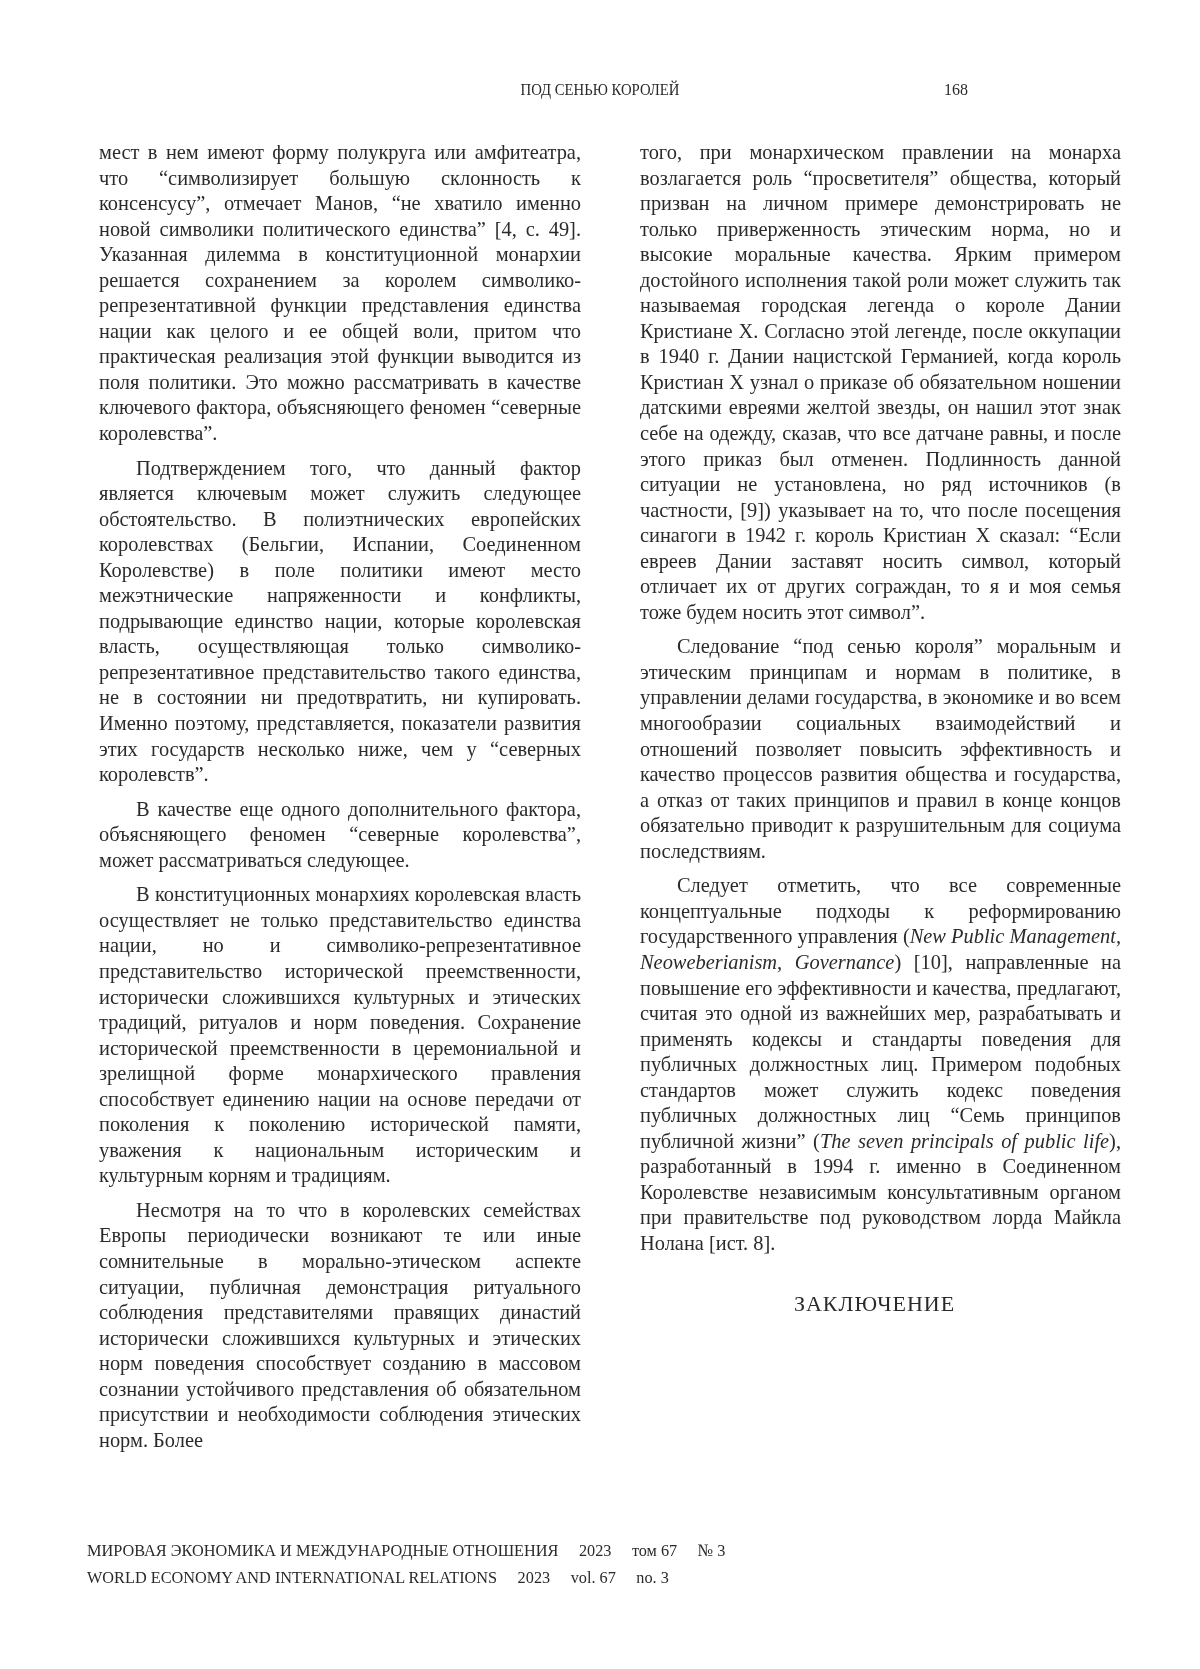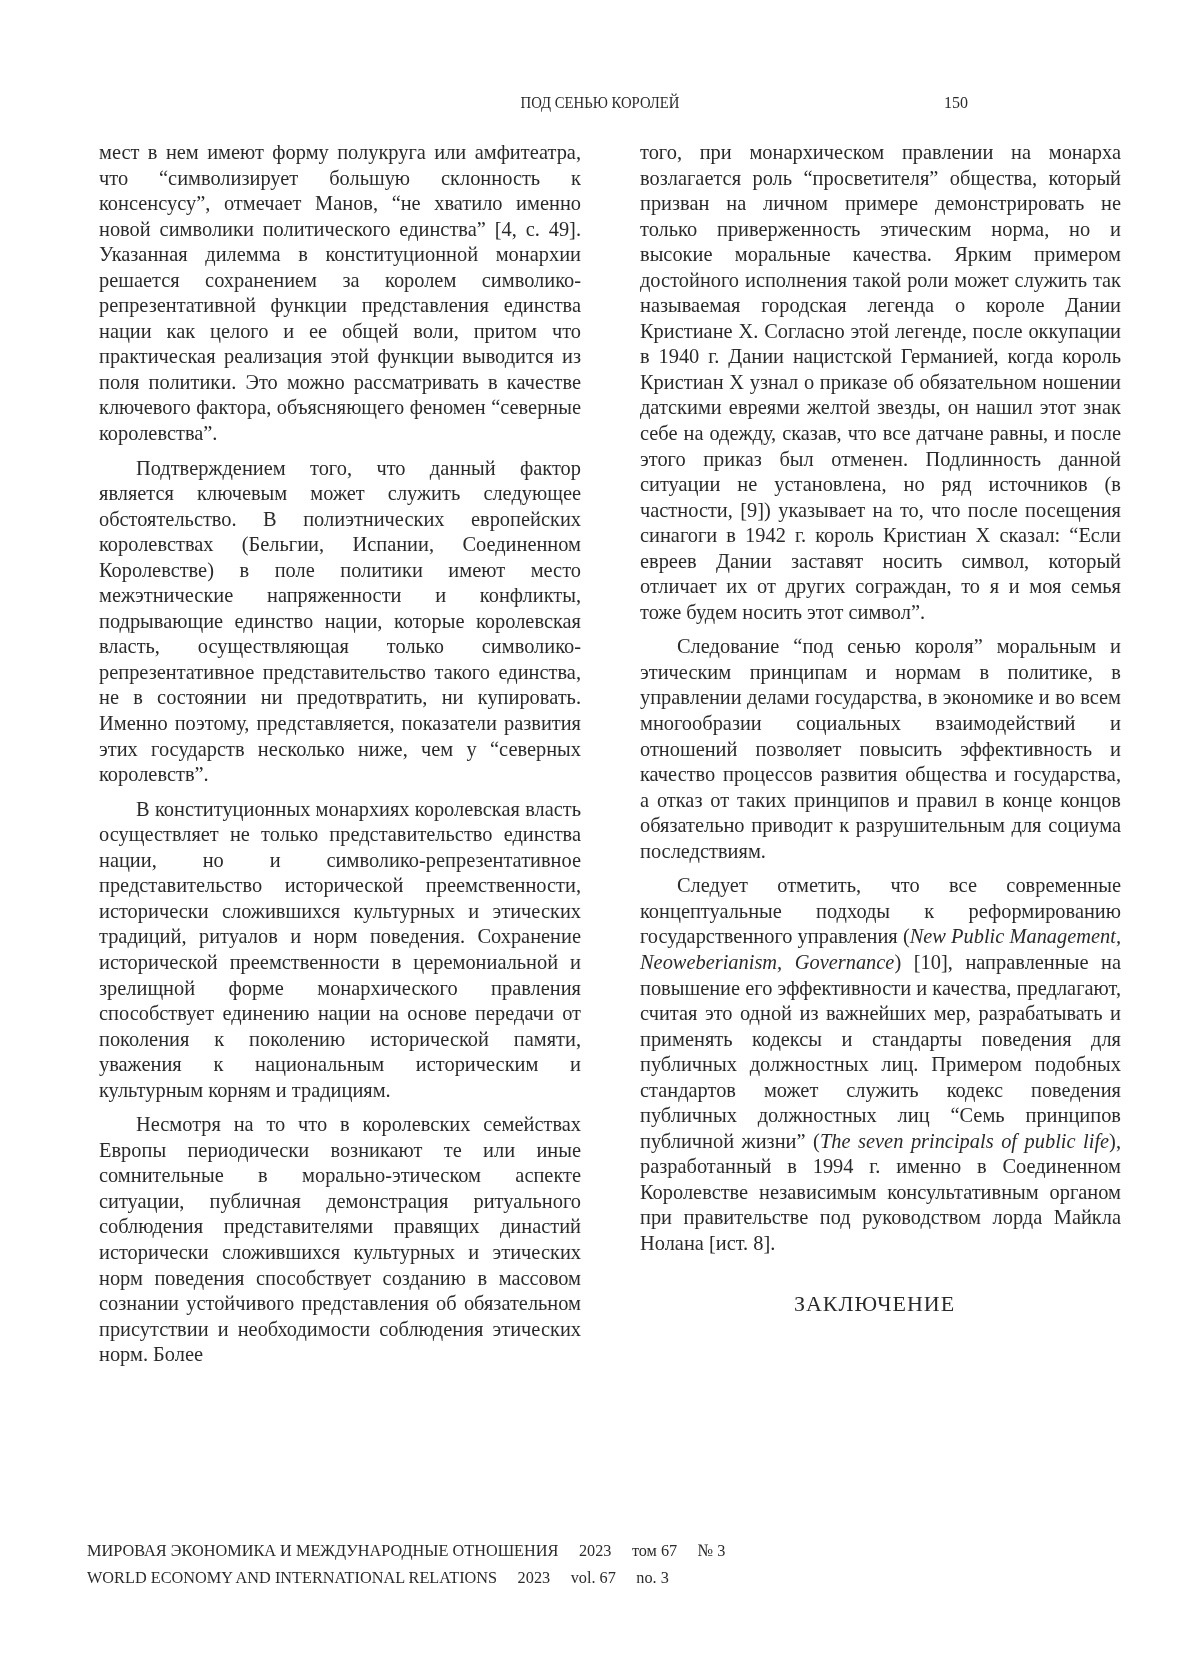--- a/index.html
+++ b/index.html
@@ -1,18 +1,18 @@
 <!DOCTYPE html>
 <html><head>
 <meta charset="utf-8">
 <style>
   html, body { margin: 0; padding: 0; background: #ffffff; }
   body { width: 1200px; height: 1669px; position: relative; overflow: hidden;
          font-family: "Liberation Serif", "DejaVu Serif", serif; color: #2a2a2a; }
-  .running-head { position: absolute; top: 94px; left: 0; width: 1060px; height: 24px; }
+  .running-head { position: absolute; top: 81px; left: 0; width: 1060px; height: 24px; }
   .running-title { position: absolute; left: 0; width: 1200px; text-align: center;
          font-size: 16px; letter-spacing: 0; transform: scaleX(0.92); }
   .page-number { position: absolute; right: 92px; top: 0; font-size: 16px; }
   .col { position: absolute; top: 140px; width: 494px; font-size: 20.4px; line-height: 25.55px;
          text-align: justify; hyphens: manual; }
   .col-left { left: 87px; }
   .col-right { left: 628px; width: 493px; }
   .col p { margin: 0 0 9px 12px; text-indent: 37px; }
   .col p.noindent { text-indent: 0; }
   .section-heading { text-align: center; font-size: 22px; letter-spacing: 1px;
@@ -20,26 +20,27 @@
   i { font-style: italic; }
   .footer { position: absolute; left: 87px; top: 1537px; font-size: 17.5px; line-height: 27px;
          transform-origin: left top; transform: scaleX(0.93); white-space: nowrap; }
   .footer span.gap { display: inline-block; width: 22px; }
 </style>
 </head>
 <body>
 
 <div class="running-head">
   <div class="running-title">ПОД СЕНЬЮ КОРОЛЕЙ</div>
-  <div class="page-number">150</div>
+  <div class="page-number">168</div>
 </div>
 
 <div class="col col-left">
   <p class="noindent">мест в нем имеют форму полукруга или амфитеатра, что “символизирует большую склонность к консенсусу”, отмечает Манов, “не хватило именно новой символики политического единства” [4, с. 49]. Указанная дилемма в конституционной монархии решается сохранением за королем символико-репрезентативной функции представления единства нации как целого и ее общей воли, притом что практическая реализация этой функции выводится из поля политики. Это можно рассматривать в качестве ключевого фактора, объясняющего феномен “северные королевства”.</p>
   <p>Подтверждением того, что данный фактор является ключевым может служить следующее обстоятельство. В полиэтнических европейских королевствах (Бельгии, Испании, Соединенном Королевстве) в поле политики имеют место межэтнические напряженности и конфликты, подрывающие единство нации, которые королевская власть, осуществляющая только символико-репрезентативное представительство такого единства, не в состоянии ни предотвратить, ни купировать. Именно поэтому, представляется, показатели развития этих государств несколько ниже, чем у “северных королевств”.</p>
+  <p>В качестве еще одного дополнительного фактора, объясняющего феномен “северные королевства”, может рассматриваться следующее.</p>
   <p>В конституционных монархиях королевская власть осуществляет не только представительство единства нации, но и символико-репрезентативное представительство исторической преемственности, исторически сложившихся культурных и этических традиций, ритуалов и норм поведения. Сохранение исторической преемственности в церемониальной и зрелищной форме монархического правления способствует единению нации на основе передачи от поколения к поколению исторической памяти, уважения к национальным историческим и культурным корням и традициям.</p>
   <p>Несмотря на то что в королевских семействах Европы периодически возникают те или иные сомнительные в морально-этическом аспекте ситуации, публичная демонстрация ритуального соблюдения представителями правящих династий исторически сложившихся культурных и этических норм поведения способствует созданию в массовом сознании устойчивого представления об обязательном присутствии и необходимости соблюдения этических норм. Более</p>
 </div>
 
 <div class="col col-right">
   <p class="noindent">того, при монархическом правлении на монарха возлагается роль “просветителя” общества, который призван на личном примере демонстрировать не только приверженность этическим норма, но и высокие моральные качества. Ярким примером достойного исполнения такой роли может служить так называемая городская легенда о короле Дании Кристиане X. Согласно этой легенде, после оккупации в 1940 г. Дании нацистской Германией, когда король Кристиан X узнал о приказе об обязательном ношении датскими евреями желтой звезды, он нашил этот знак себе на одежду, сказав, что все датчане равны, и после этого приказ был отменен. Подлинность данной ситуации не установлена, но ряд источников (в частности, [9]) указывает на то, что после посещения синагоги в 1942 г. король Кристиан X сказал: “Если евреев Дании заставят носить символ, который отличает их от других сограждан, то я и моя семья тоже будем носить этот символ”.</p>
   <p>Следование “под сенью короля” моральным и этическим принципам и нормам в политике, в управлении делами государства, в экономике и во всем многообразии социальных взаимодействий и отношений позволяет повысить эффективность и качество процессов развития общества и государства, а отказ от таких принципов и правил в конце концов обязательно приводит к разрушительным для социума последствиям.</p>
   <p><span>Следует отметить, что все современные концептуальные подходы к реформированию государственного управления (</span><i>New Public Management, Neoweberianism, Governance</i><span>) [10], направленные на повышение его эффективности и качества, предлагают, считая это одной из важнейших мер, разрабатывать и применять кодексы и стандарты поведения для публичных должностных лиц. Примером подобных стандартов может служить кодекс поведения публичных должностных лиц “Семь принципов публичной жизни” (</span><i>The seven principals of public life</i><span>), разработанный в 1994 г. именно в Соединенном Королевстве независимым консультативным органом при правительстве под руководством лорда Майкла Нолана [ист. 8].</span></p>
   <div class="section-heading">ЗАКЛЮЧЕНИЕ</div>
 </div>

